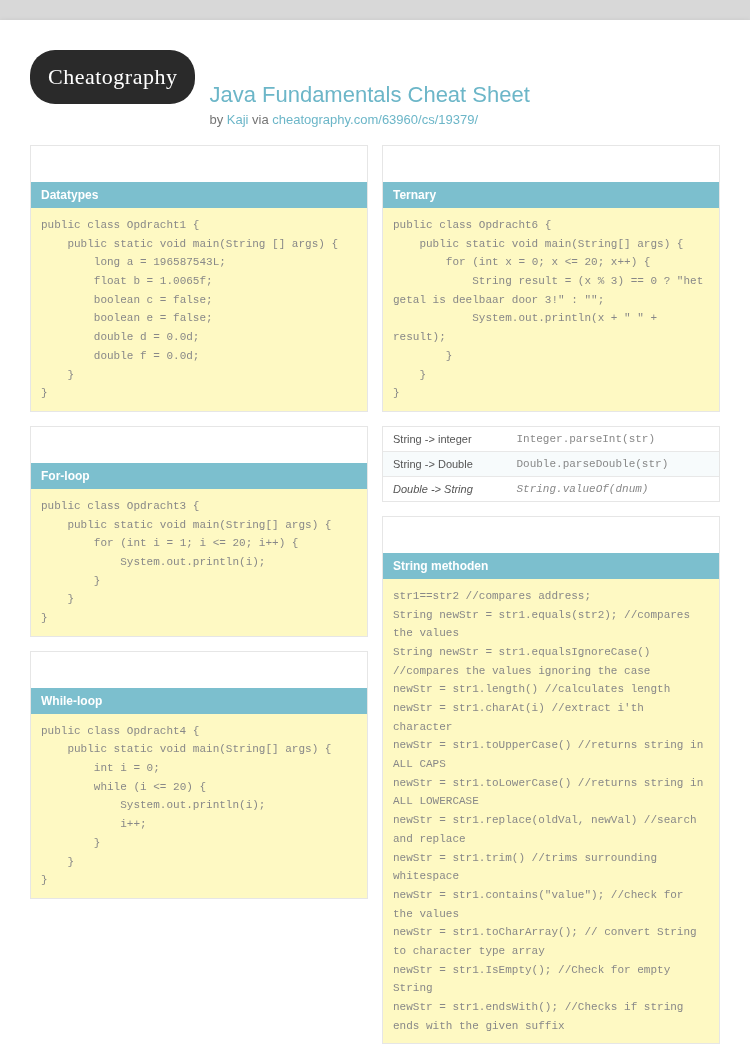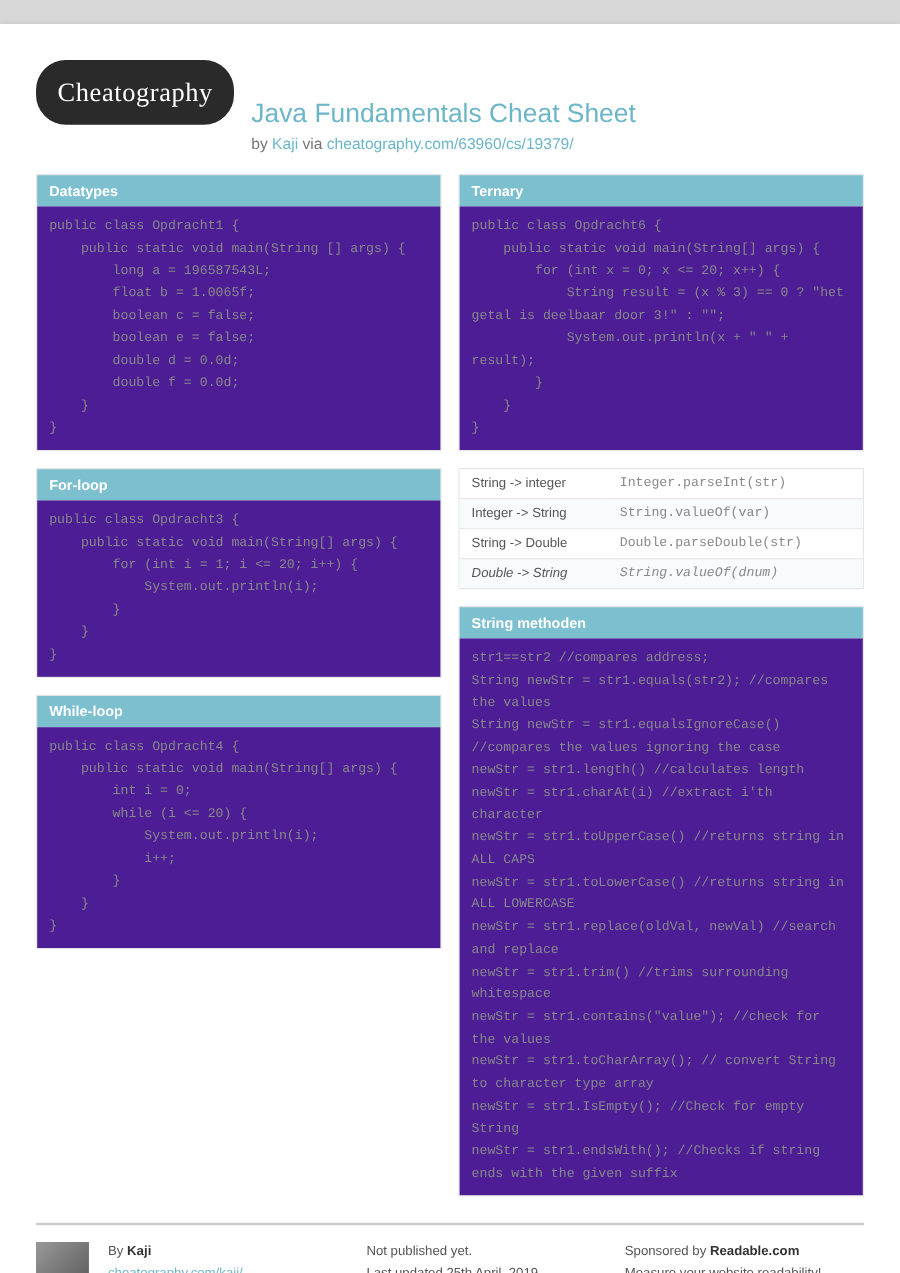--- a/index.html
+++ b/index.html
@@ -6,22 +6,22 @@
 body { background: #d8d8d8; font-family: Arial, Helvetica, sans-serif; font-size: 12px; color: #333; display: flex; justify-content: center; padding: 20px 0; }
 .page { width: 750px; background: #fff; padding: 30px 30px 20px 30px; box-shadow: 0 2px 6px rgba(0,0,0,0.15); }
 .header { display: flex; align-items: flex-start; gap: 14px; margin-bottom: 18px; }
 .logo { background: #2a2a2a; color: #fff; font-family: "Times New Roman", serif; font-size: 22px; padding: 14px 18px; letter-spacing: 0.5px; border-radius: 25px; }
 .header-text h1 { color: #6cb6c8; font-size: 22px; font-weight: 400; margin-bottom: 4px; margin-top: 32px; }
 .header-text .byline { color: #757575; font-size: 13px; }
 .header-text .byline a { color: #6cb6c8; text-decoration: none; }
 .columns { display: flex; gap: 14px; }
 .col { flex: 1; display: flex; flex-direction: column; gap: 14px; }
 .block { border: 1px solid #e6e6e6; }
-.block-header { background: #7cbfce; color: #fff; padding: 6px 10px; font-size: 12px; font-weight: bold; }
-.code { font-family: "Courier New", monospace; font-size: 11px; color: #888; line-height: 1.7; padding: 8px 10px; white-space: pre-wrap; word-wrap: break-word; background: #4c1d95; }
+.block-header { background: #7cbfce; color: #fff; padding: 6px 10px; font-size: 12px; font-weight: bold; margin-top: 36px; }
+.code { font-family: "Courier New", monospace; font-size: 11px; color: #888; line-height: 1.7; padding: 8px 10px; white-space: pre-wrap; word-wrap: break-word; background: #fef9c3; }
 .table { width: 100%; border-collapse: collapse; font-size: 11px; }
 .table tr { border-bottom: 1px solid #e8e8e8; }
 .table tr:nth-child(even) { background: #f7fbfc; }
 .table tr:last-child { border-bottom: none; font-style: italic; }
 .table td { padding: 6px 10px; color: #555; }
 .table td:last-child { font-family: "Courier New", monospace; color: #888; }
 .footer { margin-top: 22px; border-top: 2px solid #ccc; padding-top: 14px; display: flex; gap: 16px; font-size: 11px; color: #555; }
 .footer .avatar { width: 44px; height: 44px; background: #888 linear-gradient(135deg,#999,#555); flex-shrink: 0; }
 .footer .fcol { flex: 1; line-height: 1.6; }
 .footer a { color: #6cb6c8; text-decoration: none; }
@@ -100,24 +100,20 @@
       </div>
 
       <div class="block">
         <table class="table">
           <tbody>
               <tr>
                 <td>String -&gt; integer</td>
                 <td>Integer.parseInt(str)</td>
               </tr>
           <tr>
-                <td>Integer -&gt; String</td>
-                <td>String.valueOf(var)</td>
-              </tr>
-          <tr>
                 <td>String -&gt; Double</td>
                 <td>Double.parseDouble(str)</td>
               </tr>
           <tr>
                 <td>Double -&gt; String</td>
                 <td>String.valueOf(dnum)</td>
               </tr>
         </tbody>
           </table>
       </div>

